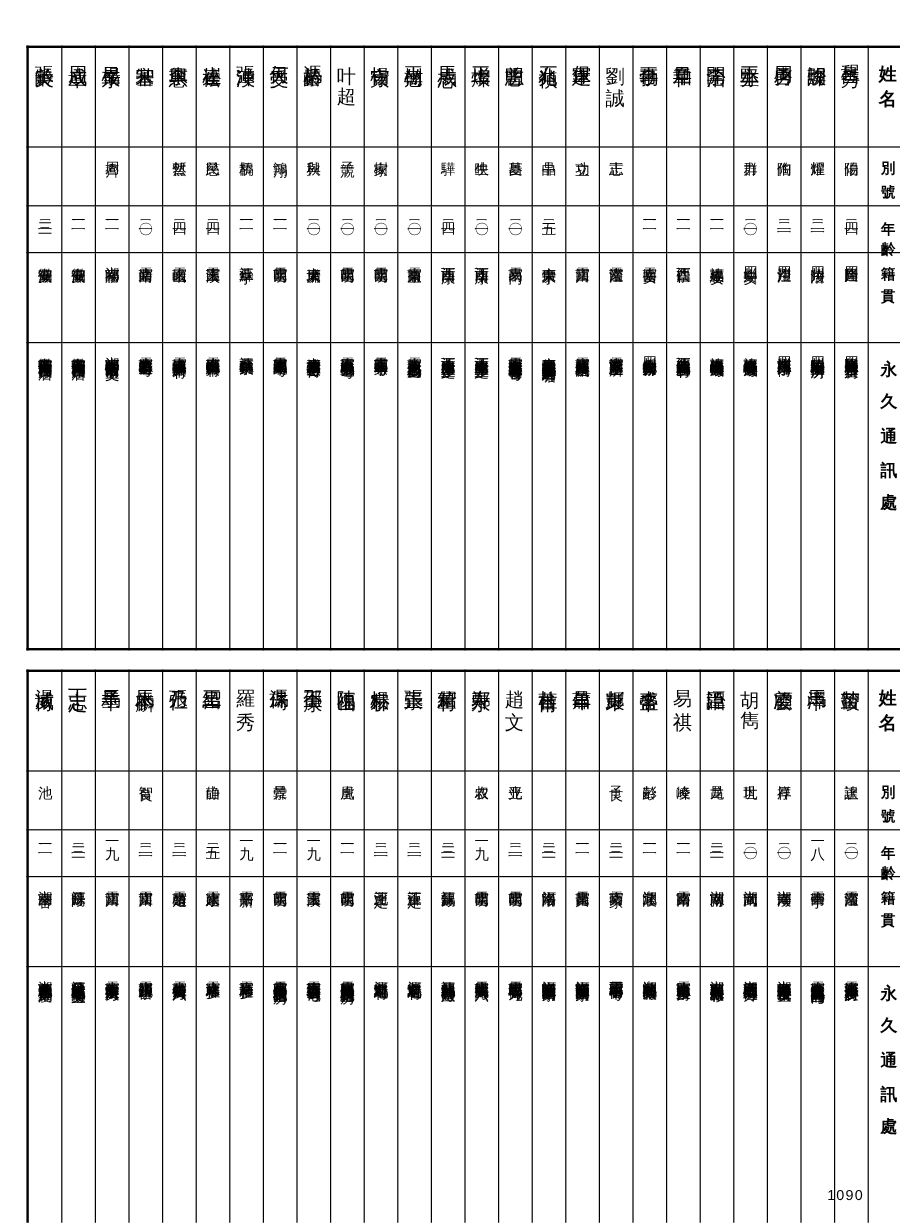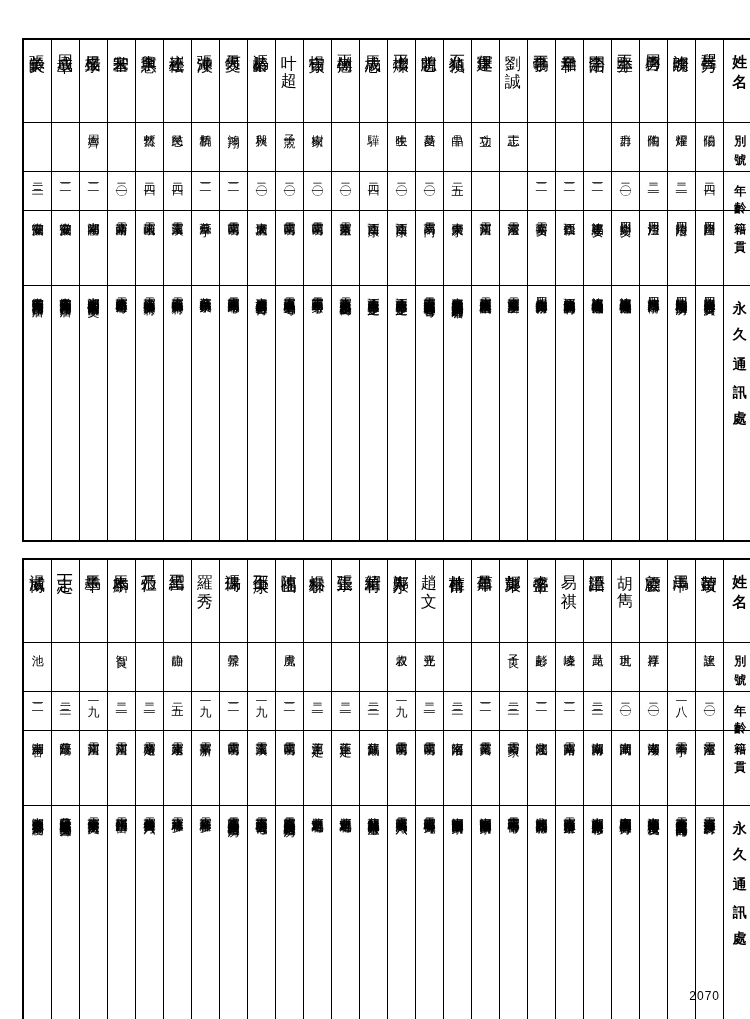--- a/index.html
+++ b/index.html
@@ -945,14 +945,14 @@
         <td>
             <div class="v">雲南澄江縣仁义乡沙河村</div>
           </td>
         <td class="hdr hdr-addr">
             <div class="v">永 久 通 訊 處</div>
           </td>
       </tr>
     </tbody>
   </table>
 
-  <div class="page-number">2070</div>
+  <div class="page-number">1090</div>
 </div>
 
 </body></html>

